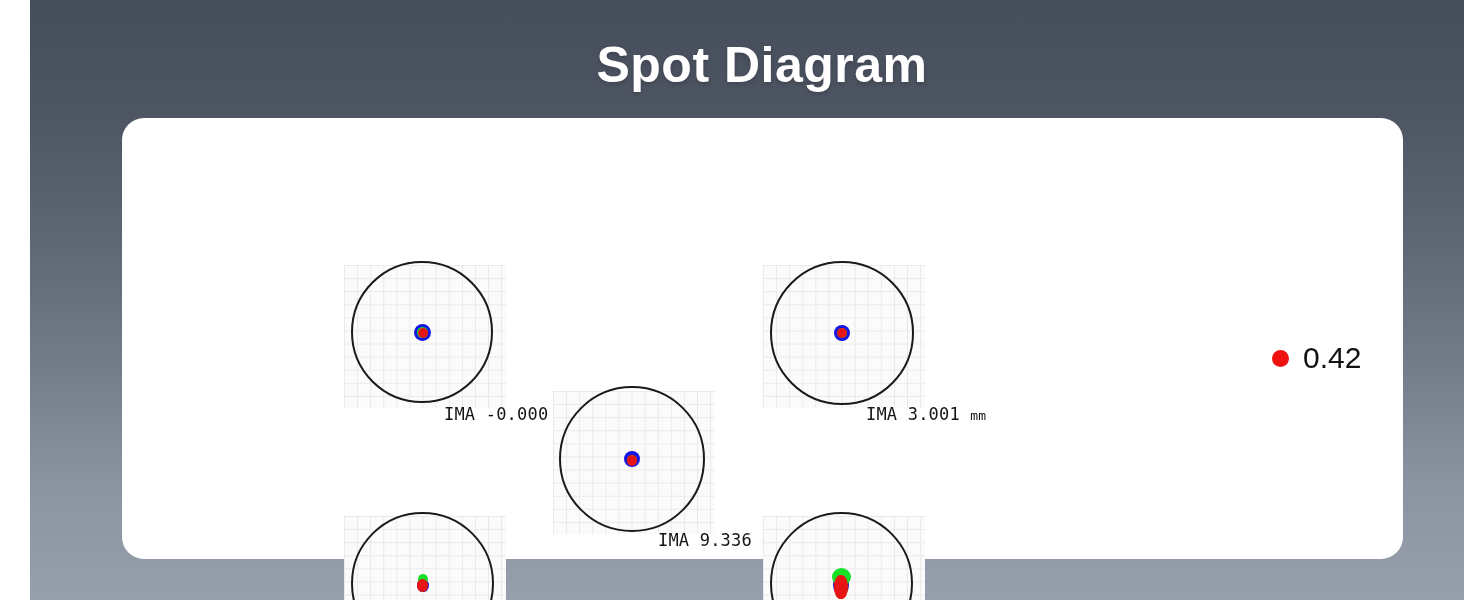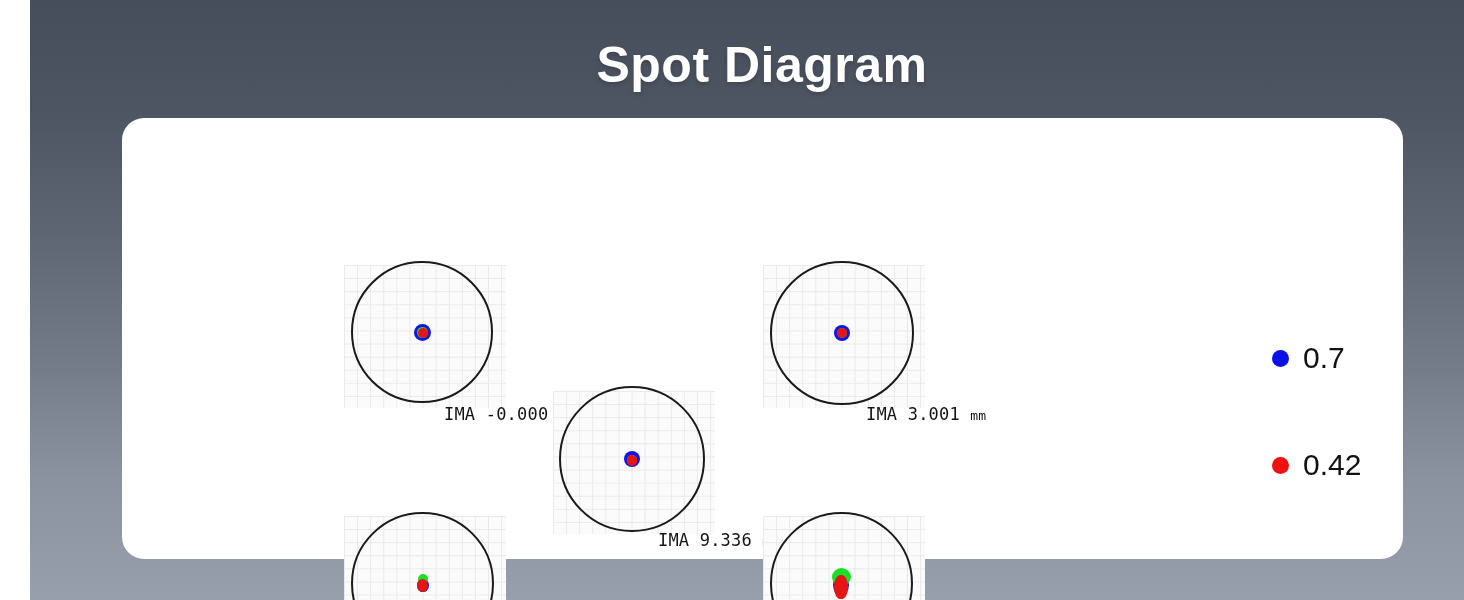--- a/index.html
+++ b/index.html
@@ -185,23 +185,19 @@
       <div class="grid-box" style="width:162px; height:143px;"></div>
       <div class="airy" style="left:7px; top:-4px; width:143px; height:143px;"></div>
       <div class="dot" style="left:70px; top:58px; width:16px; height:22px; background:#2020c8;"></div>
       <div class="dot" style="left:68.5px; top:51.5px; width:19px; height:18px; background:#17e028;"></div>
       <div class="dot" style="left:71.2px; top:58.5px; width:13.6px; height:24px; background:#e71414; border-radius:48%;"></div>
 
     </div>
 
     <div id="legend">
       <div class="legend-row">
-        <span class="legend-swatch" style="background:#0a12e8;"></span>
-        <span class="legend-text">0.7</span>
-      </div>
-      <div class="legend-row">
         <span class="legend-swatch" style="background:#ef1010;"></span>
         <span class="legend-text">0.42</span>
       </div>
     </div>
 
   </div>
 </div>
 
 </body></html>

